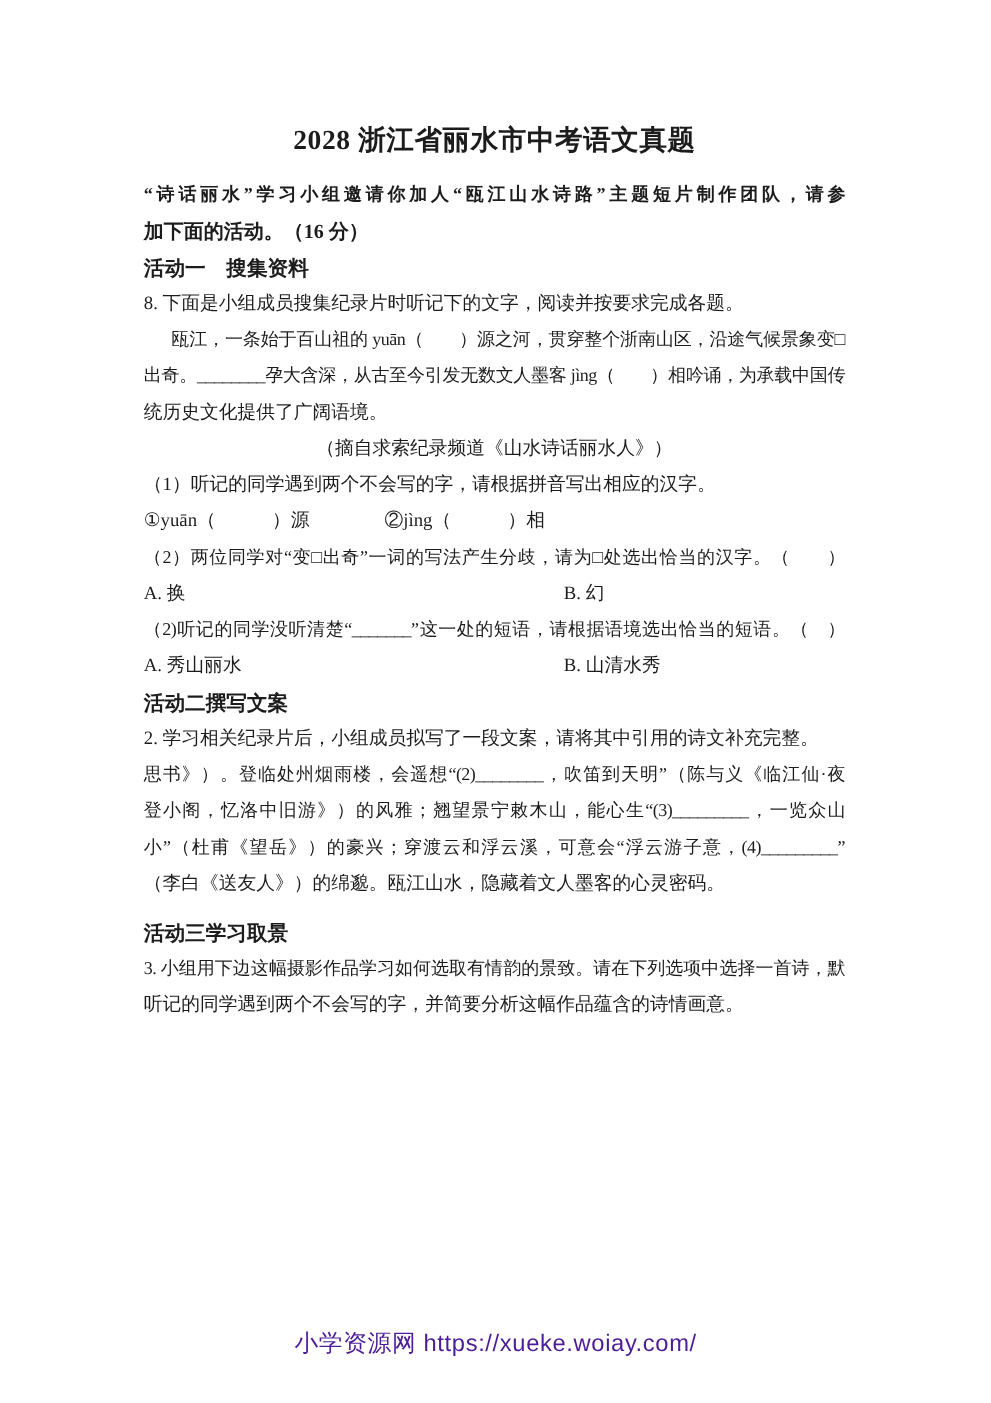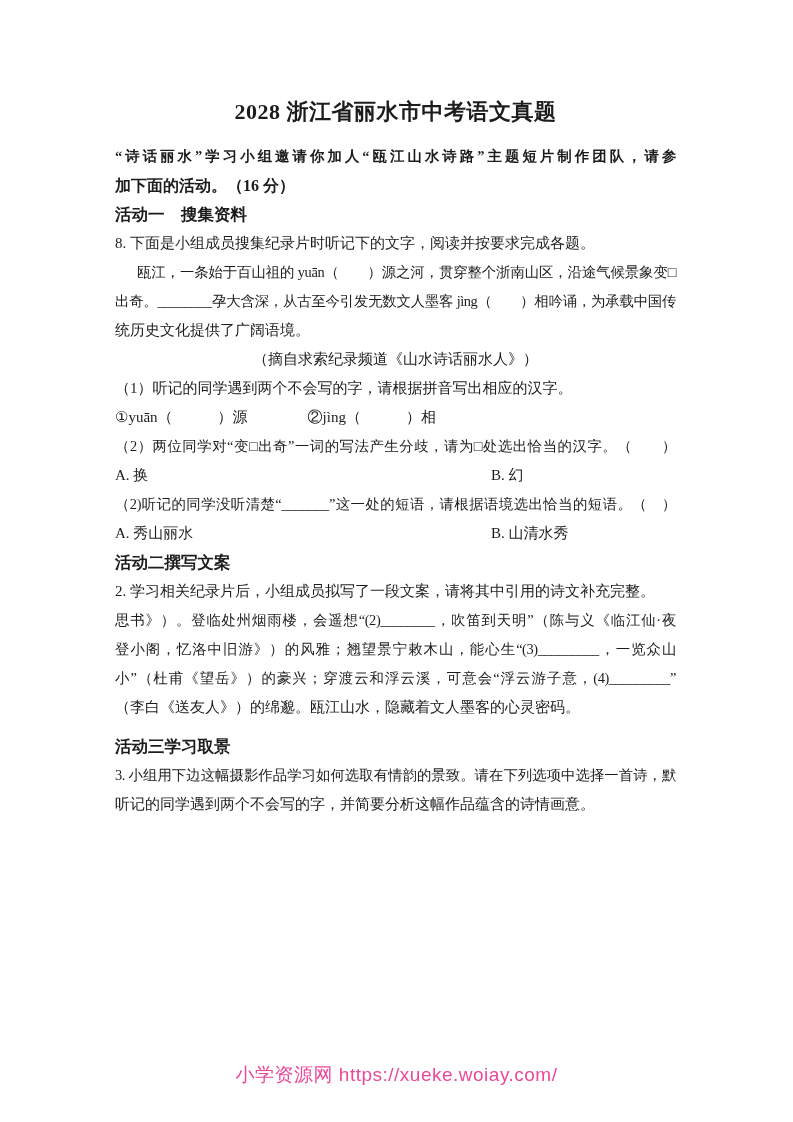--- a/index.html
+++ b/index.html
@@ -24,29 +24,29 @@
   .fill {
     font-size: 14.4px;
     letter-spacing: -0.4px;
     text-align: justify;
     text-align-last: justify;
     white-space: nowrap;
   }
   .indent { text-indent: 22px; }
   .right { text-align: center; }
   .gap-top { margin-top: 10px; }
-  .optrow { display: flex; gap: 40px; }
+  .optrow { display: flex; }
   .optrow .opt-a { display: inline-block; width: 336px; }
   .footer {
     position: absolute;
     top: 1062px; left: 0; right: 0;
     text-align: center;
     font-family: "Liberation Sans", "DejaVu Sans", sans-serif;
     font-size: 19px;
-    color: #ec4899;
+    color: #4c1d95;
     letter-spacing: 0.5px;
   }
 </style>
 </head>
 <body>
 
 <div class="page">
 
   <div class="title">2028 浙江省丽水市中考语文真题</div>
 

